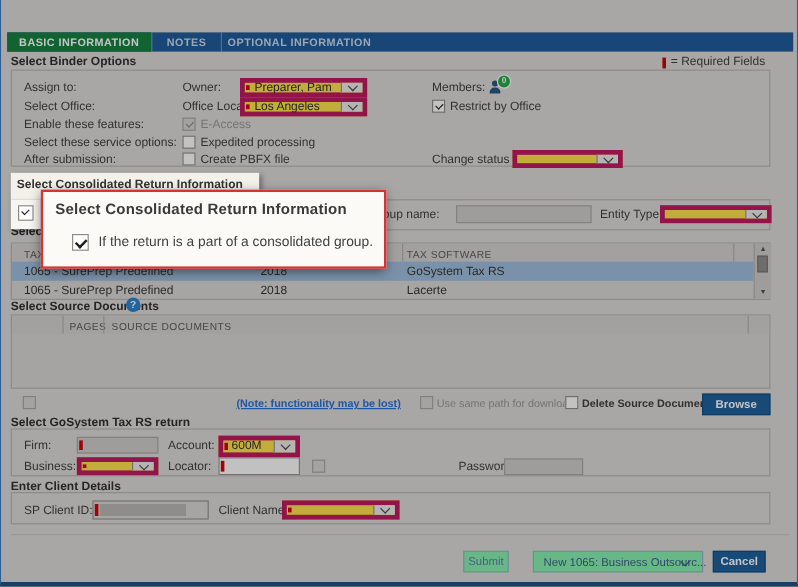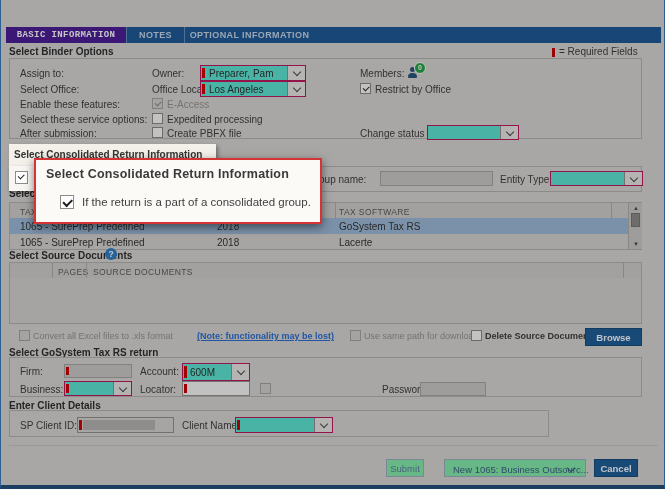--- a/index.html
+++ b/index.html
@@ -18,30 +18,30 @@
   .close-x { right:8px; top:4px; font-size:13px; color:#eaf2f9; cursor:default; }
   .app-icon { left:7px; top:5px; width:14px; height:14px; border-radius:50%; background:#ffffff; }
   .app-icon .inner { position:absolute; left:1px; top:1px; width:12px; height:12px; border-radius:50%; background:#2fa052; }
   .app-icon .inner::after { content:""; position:absolute; left:3px; top:3.2px; width:5px; height:2.5px;
     border-left:1.6px solid #fff; border-bottom:1.6px solid #fff; transform:rotate(-45deg); }
   
   .tabbar { left:5px; top:27px; width:655px; height:16px; background:#1d5a96; display:flex; }
   .tab { height:100%; display:flex; align-items:center; justify-content:center;
     font-size:9px; font-weight:bold; letter-spacing:.4px; color:#c9d9e8; box-sizing:border-box; }
   .tab.t2,.tab.t3 { border-left:1px solid rgba(200,218,236,.45); }
-  .tab.active { background:#4c1d95; color:#fff; border:none;font-family:Liberation Mono, monospace; }
+  .tab.active { background:#15803d; color:#fff; border:none; }
   
   .sec { font-size:10px; font-weight:bold; color:#2f2f2d; white-space:nowrap; }
   .lbl { font-size:10px; color:#3e3e3c; white-space:nowrap; }
   .lbl.dis { color:#98968f; }
   .box { border:1px solid #b7b5b1; box-sizing:border-box; }
   .inp { background:#fcfbfa; border:1px solid #96948f; box-sizing:border-box; }
   .inp.dis { background:#cfccc8; border-color:#aaa8a4; }
   .req { position:absolute; left:1px; top:2px; bottom:2px; width:3px; background:#d40000; }
-  .dd { background:#5eead4; border:1px solid #be185d; box-sizing:border-box; }
+  .dd { background:#fde047; border:4px solid #be185d; box-sizing:border-box; }
   .dd .val { position:absolute; left:8px; top:50%; transform:translateY(-50%); font-size:10px; color:#2f2f2d; white-space:nowrap; }
   .ddbtn { position:absolute; right:0; top:0; bottom:0; width:17px; border-left:1px solid #96948f; background:#eceae6; }
   .chev { position:absolute; left:50%; top:50%; width:5px; height:5px;
     border-right:1.5px solid #4a4a48; border-bottom:1.5px solid #4a4a48; transform:translate(-50%,-68%) rotate(45deg); }
   .cb { width:11px; height:11px; background:#fdfdfc; border:1px solid #8e8c88; box-sizing:border-box; }
   .cb.checked::after { content:""; position:absolute; left:1.5px; top:2px; width:5px; height:2.5px;
     border-left:1.8px solid #262626; border-bottom:1.8px solid #262626; transform:rotate(-45deg); }
   .cb.dis { background:#d6d4d0; border-color:#a7a5a1; }
   .cb.dis.checked::after { border-color:#8b8986; }
   
@@ -181,21 +181,20 @@
     <div class="abs thead" style="left:0;top:0;width:631px;height:15px;">
       <span class="abs vdiv" style="left:42px;top:0;height:15px;"></span>
       <span class="abs hcell" style="left:48px;top:4px;">PAGES</span>
       <span class="abs vdiv" style="left:76px;top:0;height:15px;"></span>
       <span class="abs hcell" style="left:83px;top:4px;">SOURCE DOCUMENTS</span>
       <span class="abs vdiv" style="left:613px;top:0;height:15px;"></span>
     </div>
   </div>
 
   <span class="abs cb dis" style="left:18px;top:330px;"></span>
-  <span class="abs lbl dis" style="left:32px;top:331px;font-size:9px;">Convert all Excel files to .xls format</span>
   <span class="abs link" style="left:196px;top:331px;">(Note: functionality may be lost)</span>
   <span class="abs cb dis" style="left:349px;top:330px;"></span>
   <span class="abs lbl dis" style="left:363px;top:331px;font-size:9px;">Use same path for download</span>
   <span class="abs cb" style="left:470px;top:330px;"></span>
   <span class="abs lbl" style="left:484px;top:331px;font-size:9px;font-weight:bold;">Delete Source Documents</span>
   <div class="abs btn-navy" style="left:584px;top:328px;width:57px;height:18px;line-height:17px;">Browse</div>
 
   <span class="abs sec" style="left:8px;top:347px;">Select GoSystem Tax RS return</span>
   <div class="abs box" style="left:8px;top:357px;width:633px;height:40px;">
 
@@ -222,21 +221,21 @@
     <span class="abs lbl" style="left:130px;top:26px;">Locator:</span>
     <div class="abs inp" style="left:172px;top:23px;width:68px;height:15px;">
       <span class="req"></span>
     </div>
     <span class="abs cb dis" style="left:250px;top:25px;"></span>
     <span class="abs lbl" style="left:372px;top:26px;">Password:</span>
     <div class="abs inp dis" style="left:410px;top:24px;width:66px;height:14px;"></div>
   </div>
 
   <span class="abs sec" style="left:8px;top:400px;">Enter Client Details</span>
-  <div class="abs box" style="left:8px;top:410px;width:540px;height:27px;">
+  <div class="abs box" style="left:8px;top:410px;width:633px;height:27px;">
     <span class="abs lbl" style="left:10px;top:9px;">SP Client ID:</span>
     <div class="abs inp" style="left:67px;top:6px;width:97px;height:16px;background:#d8d6d2;">
       <span class="req"></span>
       <span class="abs" style="left:5px;top:2px;width:72px;height:10px;background:#b9b7b3;"></span>
     </div>
     <span class="abs lbl" style="left:172px;top:9px;">Client Name:</span>
     <div class="abs dd" style="left:225px;top:6px;width:98px;height:16px;">
       <span class="req"></span>
       <span class="ddbtn">
           <i class="chev"></i>

